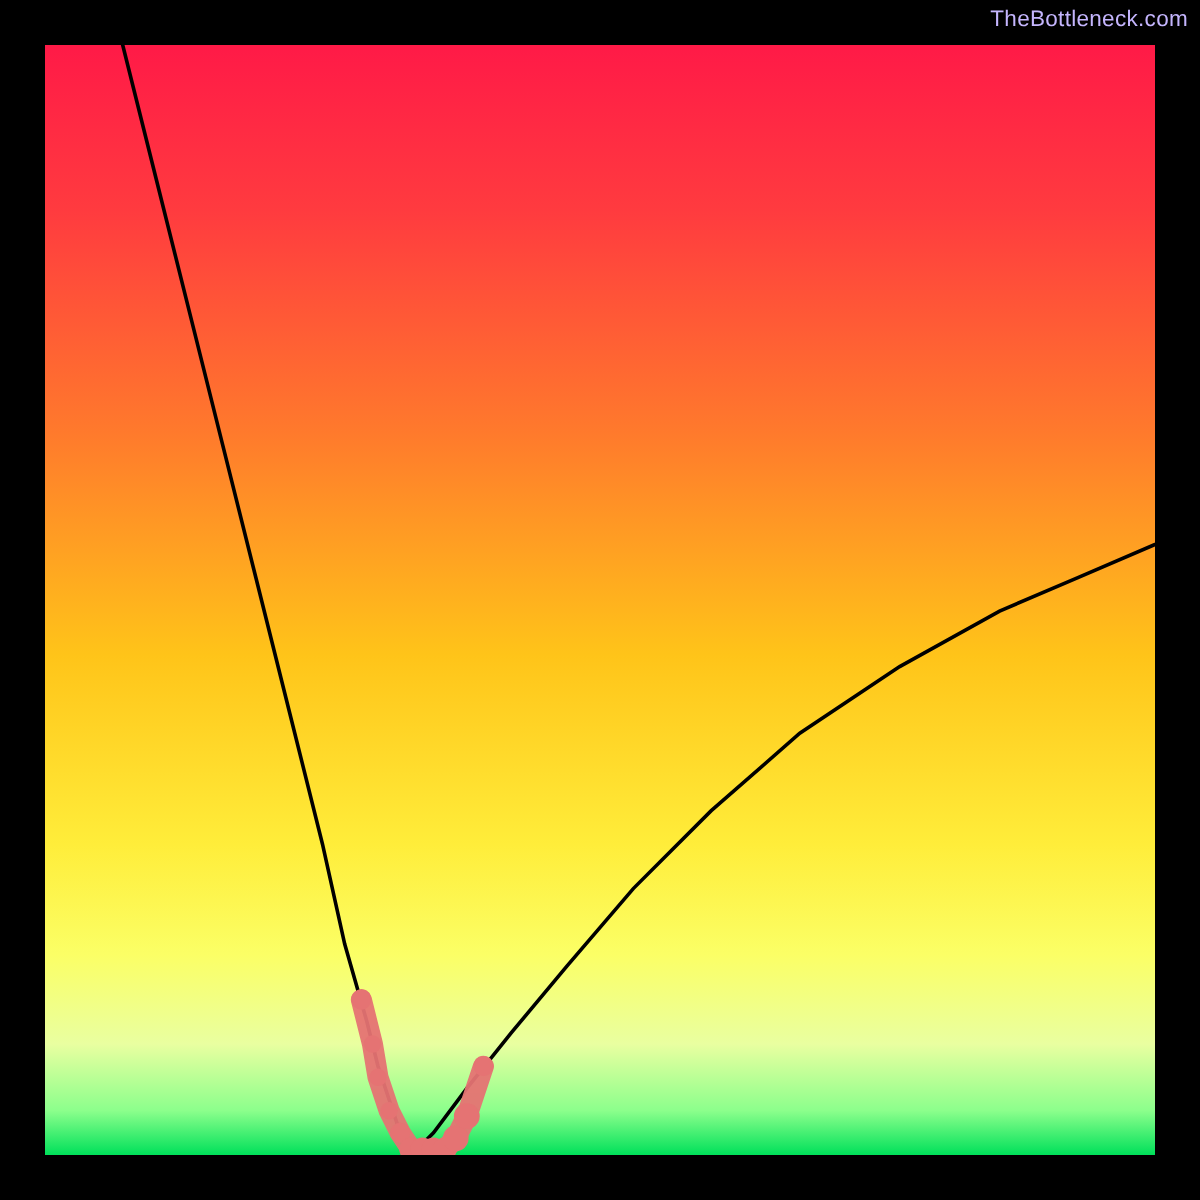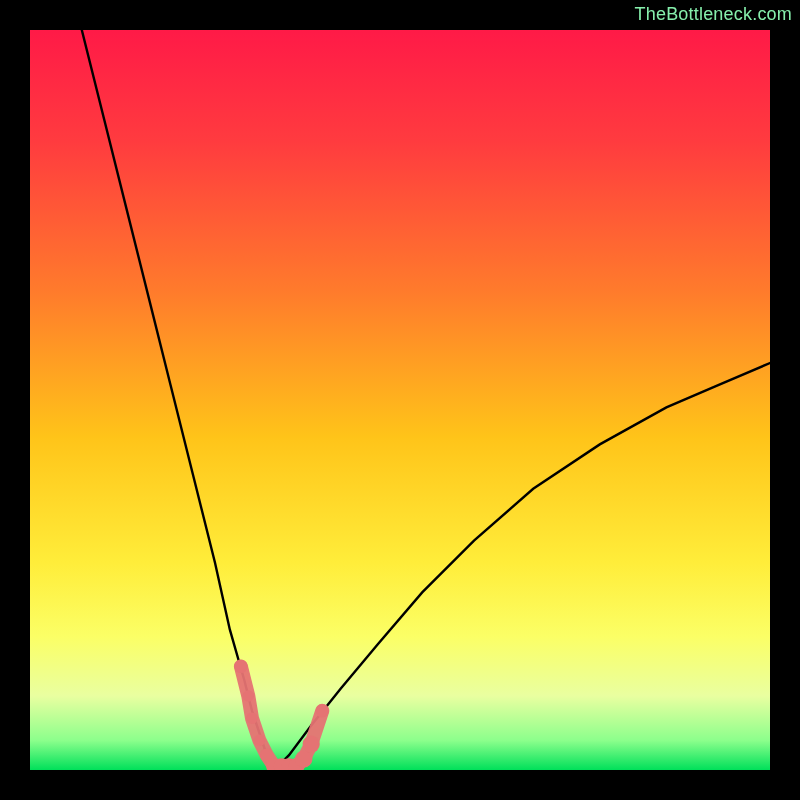--- a/index.html
+++ b/index.html
@@ -23,22 +23,22 @@
     left: 30px;
     top: 30px;
     width: 740px;
     height: 740px;
     
   }
   .watermark {
     position: absolute;
     top: 4px;
     right: 8px;
-    color: #86efac;
-    font-size: 18px;
+    color: #c4b5fd;
+    font-size: 15px;
     font-weight: 400;
     letter-spacing: 0.2px;
     user-select: none;
   }
   svg { display: block; }
 </style>
 </head>
 <body>
 
 <div class="frame">

